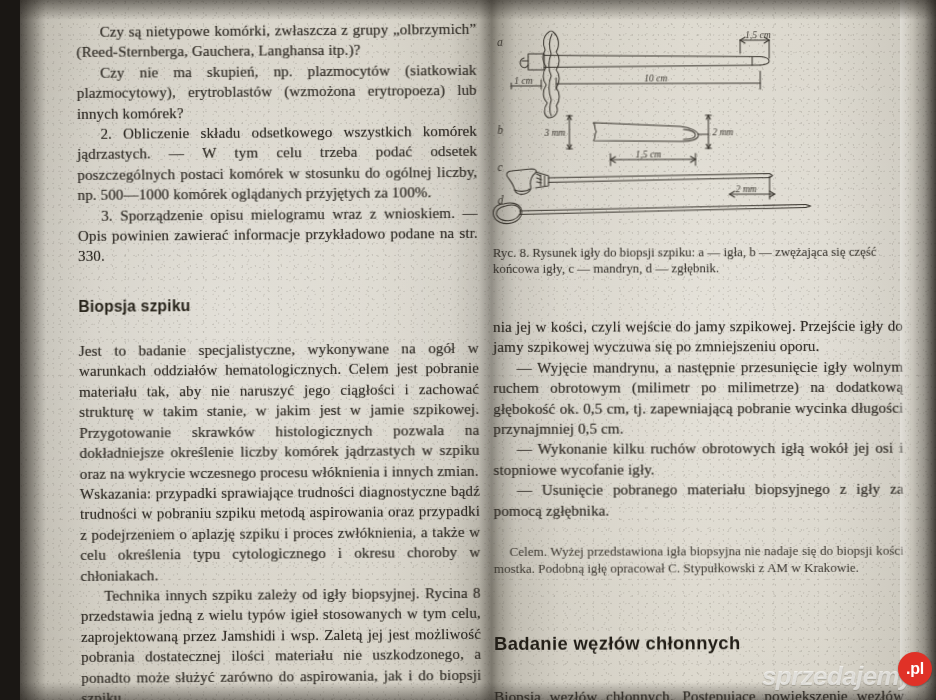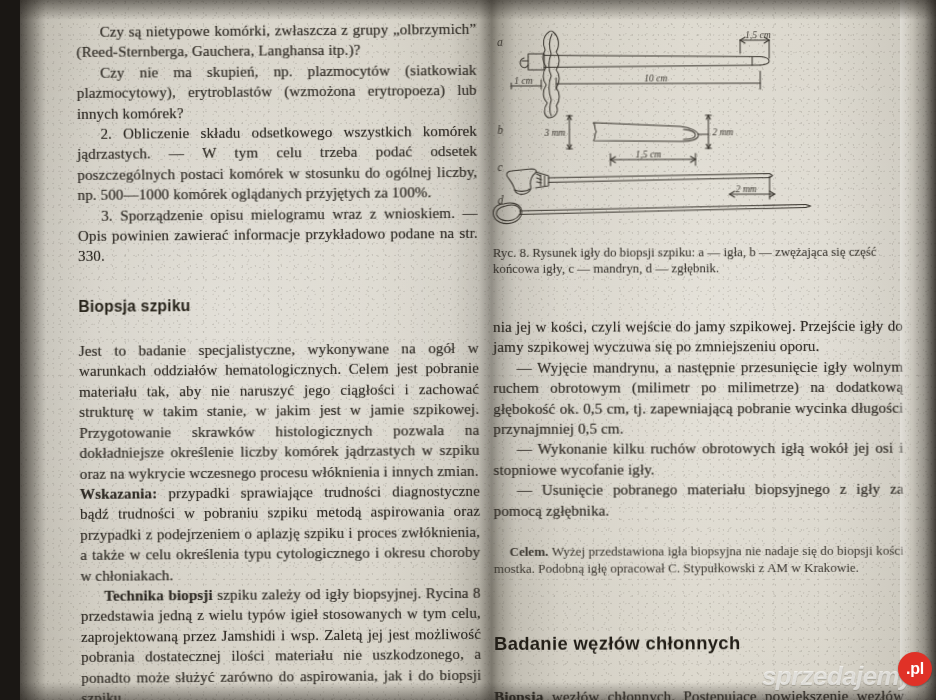--- a/index.html
+++ b/index.html
@@ -92,21 +92,21 @@
     letter-spacing:.2px;
     color:#262219;
   }
   .heading-lg{
     font-family:"Liberation Sans", sans-serif;
     font-weight:bold;
     font-size:18.4px;
     letter-spacing:.35px;
     color:#211d16;
   }
-  b.run{ font-weight:bold; }
+  b.run{ font-weight:normal; }
   .small{
     font-size:13.1px;
     line-height:17.2px;
     text-align:justify;
     text-indent:1.2em;
     color:#3a362f;
   }
   .caption{
     font-size:12.9px;
     line-height:16.6px;
@@ -174,21 +174,21 @@
     <p class="para indent">3. Sporządzenie opisu mielogramu wraz z wnioskiem. — Opis powinien zawierać informacje przykładowo podane na str. 330.</p>
 
     <div style="height:16px"></div>
     <p class="heading">Biopsja szpiku</p>
     <div style="height:9px"></div>
 
     <p class="para">Jest to badanie specjalistyczne, wykonywane na ogół w warunkach oddziałów hematologicznych. Celem jest pobranie materiału tak, aby nie naruszyć jego ciągłości i zachować strukturę w takim stanie, w jakim jest w jamie szpikowej. Przygotowanie skrawków histologicznych pozwala na dokładniejsze określenie liczby komórek jądrzastych w szpiku oraz na wykrycie wczesnego procesu włóknienia i innych zmian.</p>
 
     <p class="para"><b class="run">Wskazania:</b><span> przypadki sprawiające trudności diagnostyczne bądź trudności w pobraniu szpiku metodą aspirowania oraz przypadki z podejrzeniem o aplazję szpiku i proces zwłóknienia, a także w celu określenia typu cytologicznego i okresu choroby w chłoniakach.</span></p>
 
-    <p class="para indent"><b class="run">Technika biopsji</b><span> szpiku zależy od igły biopsyjnej. Rycina 8 przedstawia jedną z wielu typów igieł stosowanych w tym celu, zaprojektowaną przez Jamshidi i wsp. Zaletą jej jest możliwość pobrania dostatecznej ilości materiału nie uszkodzonego, a ponadto może służyć zarówno do aspirowania, jak i do biopsji szpiku.</span></p>
+    <p class="para indent"><b class="run">Technika innych</b><span> szpiku zależy od igły biopsyjnej. Rycina 8 przedstawia jedną z wielu typów igieł stosowanych w tym celu, zaprojektowaną przez Jamshidi i wsp. Zaletą jej jest możliwość pobrania dostatecznej ilości materiału nie uszkodzonego, a ponadto może służyć zarówno do aspirowania, jak i do biopsji szpiku.</span></p>
 
   </div>
 
   <div class="col col-right soft">
     <div style="height:14px"></div>
 
     <div class="figure">
       <svg width="406" height="212" viewBox="0 0 406 212" aria-hidden="true">
         <g fill="none" stroke="#3b3730" stroke-width="1.05" stroke-linejoin="round" stroke-linecap="round">
 

